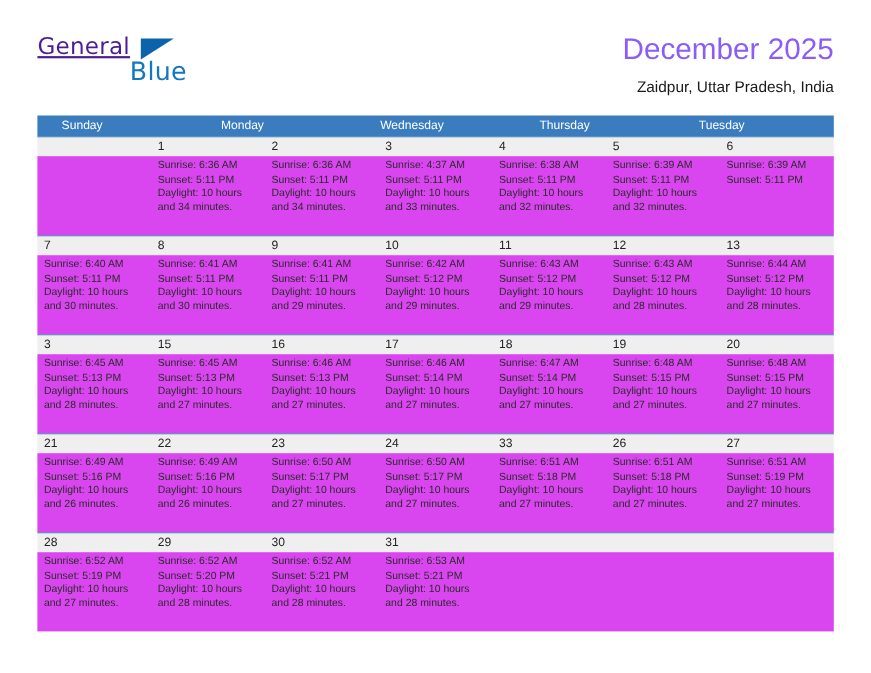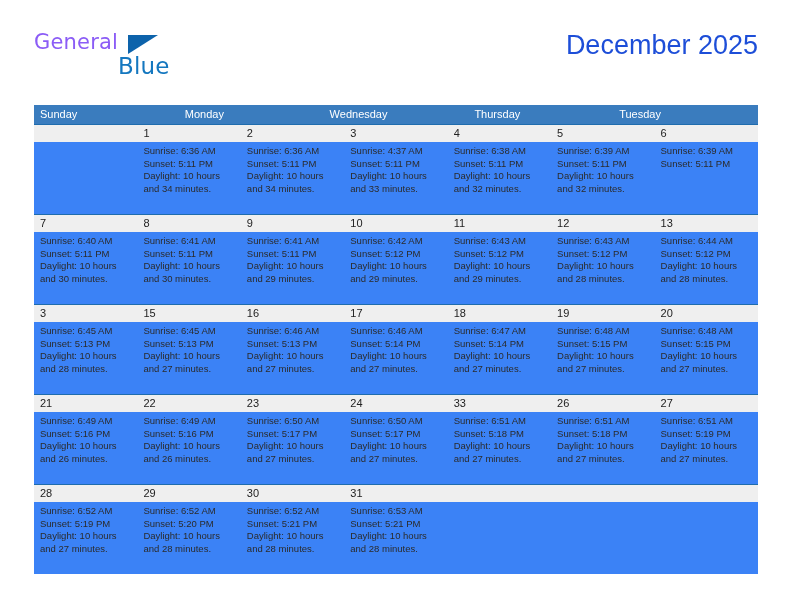--- a/index.html
+++ b/index.html
@@ -37,23 +37,24 @@
     top: 2px;
     width: 230px;
     height: 60px;
   }
   .brand-general {
     position: absolute;
     left: 0;
     top: 0;
     font-size: 21px;
     letter-spacing: 0.2px;
-    color: #8b5cf6;
+    color: #4c1d95;
     font-family: "DejaVu Sans", sans-serif;
     font-weight: 400;
+    text-decoration: underline;
   }
   .brand-blue {
     position: absolute;
     left: 56px;
     top: 23px;
     font-size: 23px;
     letter-spacing: 0.2px;
     color: #1477bf;
     font-family: "DejaVu Sans", sans-serif;
     font-weight: 400;
@@ -71,21 +72,21 @@
 
   .titles {
     position: absolute;
     right: 0;
     top: 0;
     text-align: right;
   }
   .cal-title {
     font-size: 27px;
     font-weight: 400;
-    color: #1d4ed8;
+    color: #8b5cf6;
     line-height: 34px;
     white-space: nowrap;
     font-family: "Liberation Sans", sans-serif;
   }
   .cal-subtitle {
     font-size: 14px;
     font-weight: 400;
     color: #1a1a1a;
     line-height: 22px;
     margin-top: 6px;
@@ -104,21 +105,21 @@
   .weekday-row {
     display: flex;
     background: #3a7cbe;
     height: 19px;
   }
   .weekday {
     flex: 1 1 0;
     color: #ffffff;
     font-size: 11px;
     line-height: 19px;
-    padding-left: 6px;
+    padding-left: 22px;
     box-sizing: border-box;
     white-space: nowrap;
   }
 
   .week {
     border-top: 1px solid #1f6cad;
   }
   .week:first-of-type {
     border-top: none;
   }
@@ -135,21 +136,21 @@
     padding-left: 6px;
     box-sizing: border-box;
     color: #222222;
   }
   .daynum.empty {
     color: transparent;
   }
 
   .info-row {
     display: flex;
-    background: #3b82f6;
+    background: #d946ef;
     height: 72px;
   }
   .daycell {
     flex: 1 1 0;
     padding: 3px 6px 0 6px;
     box-sizing: border-box;
     font-size: 9.5px;
     line-height: 12.6px;
     color: #2b2b2b;
   }
@@ -169,20 +170,21 @@
   <div class="header">
 
     <div class="brand">
       <span class="brand-general">General</span>
       <span class="brand-triangle"></span>
       <span class="brand-blue">Blue</span>
     </div>
 
     <div class="titles">
       <div class="cal-title">December 2025</div>
+      <div class="cal-subtitle">Zaidpur, Uttar Pradesh, India</div>
     </div>
 
   </div>
 
   <div class="calendar">
 
     <div class="weekday-row">
       <div class="weekday">Sunday</div>
       <div class="weekday">Monday</div>
       <div class="weekday">Wednesday</div>

